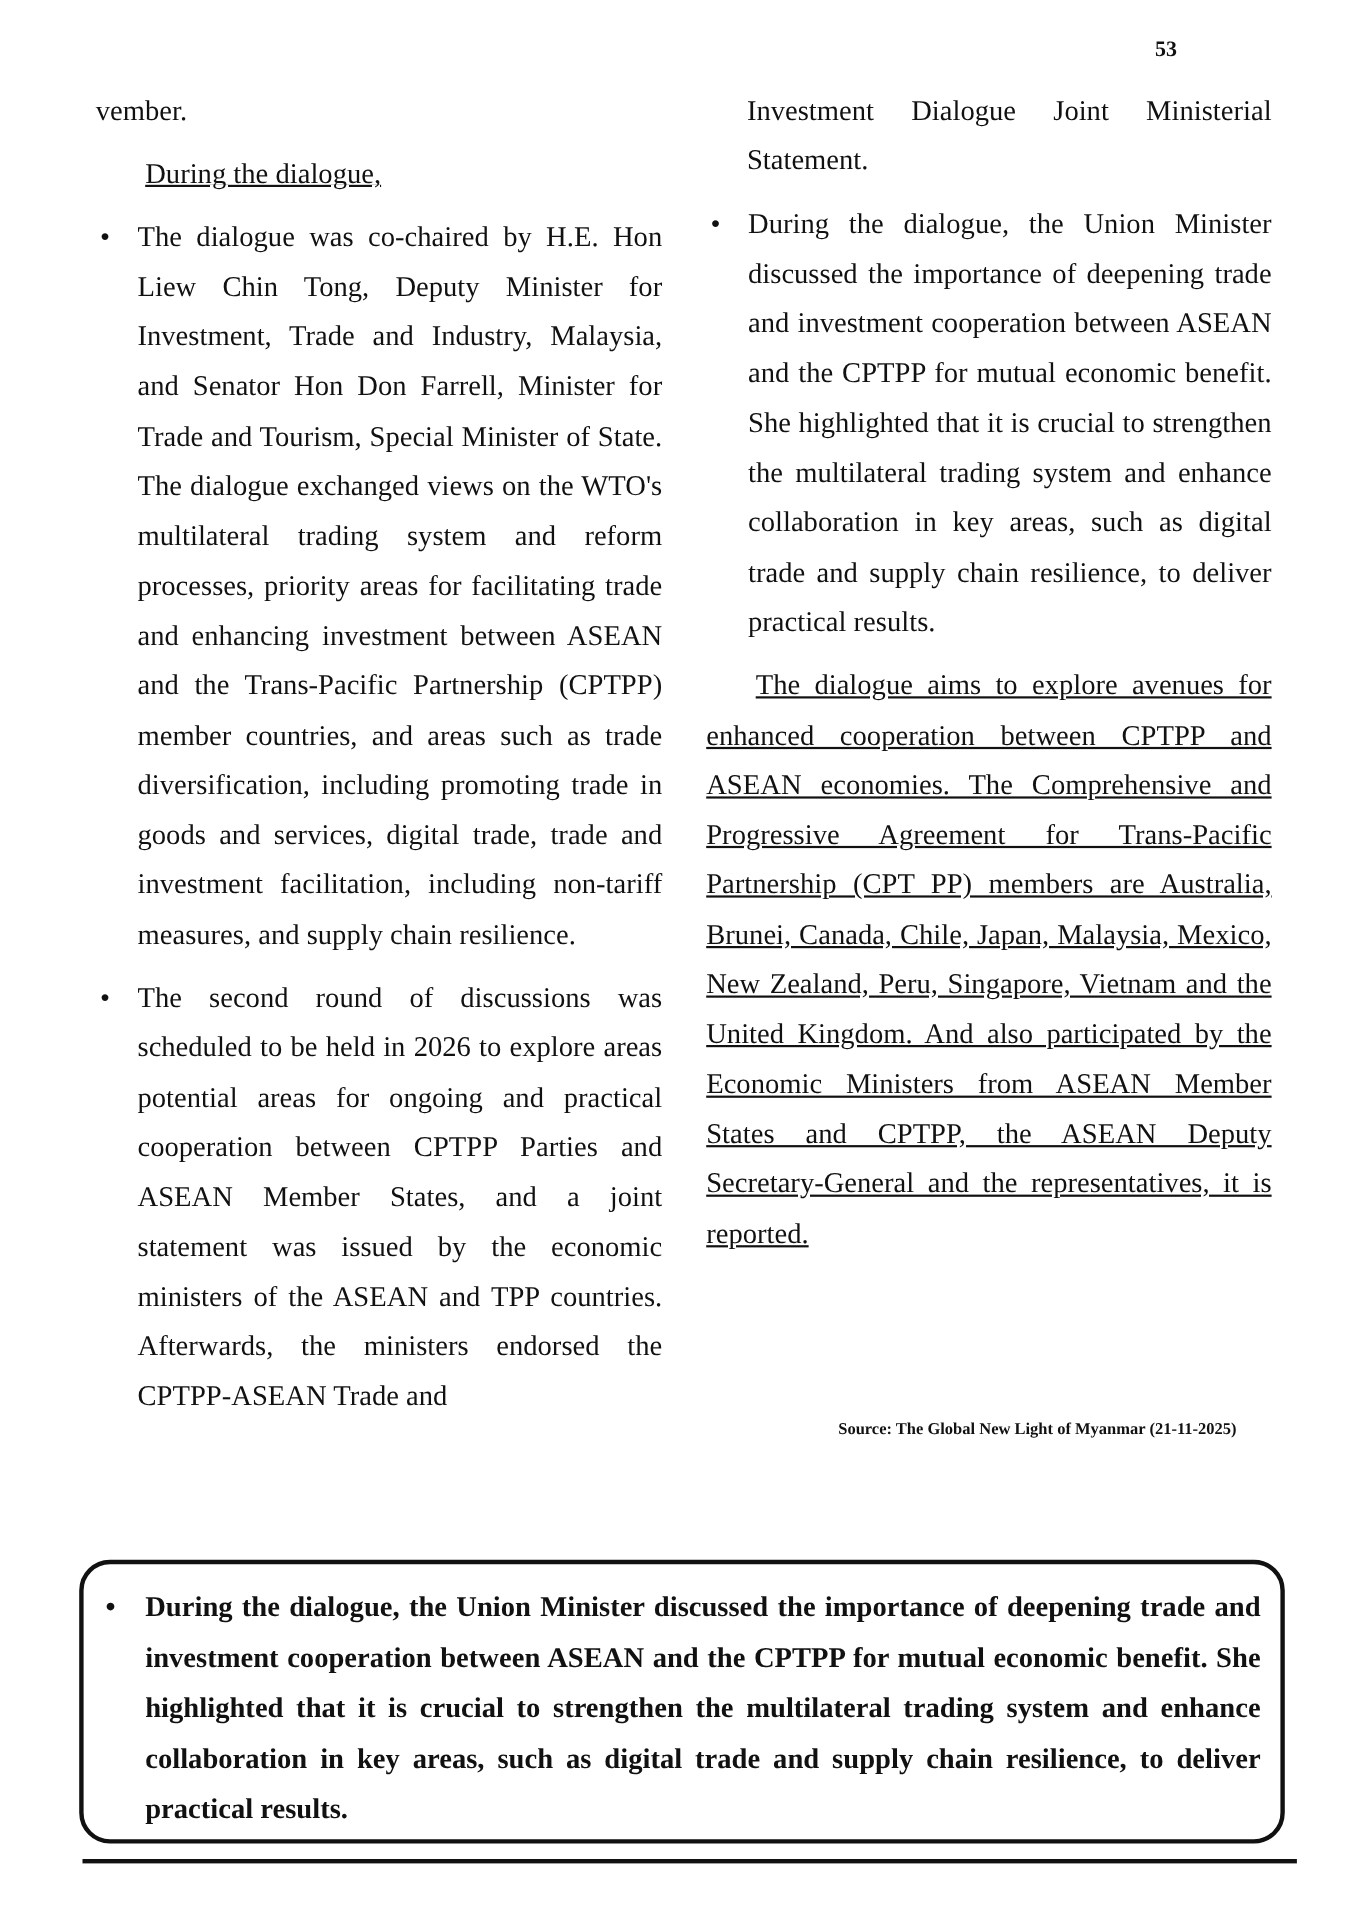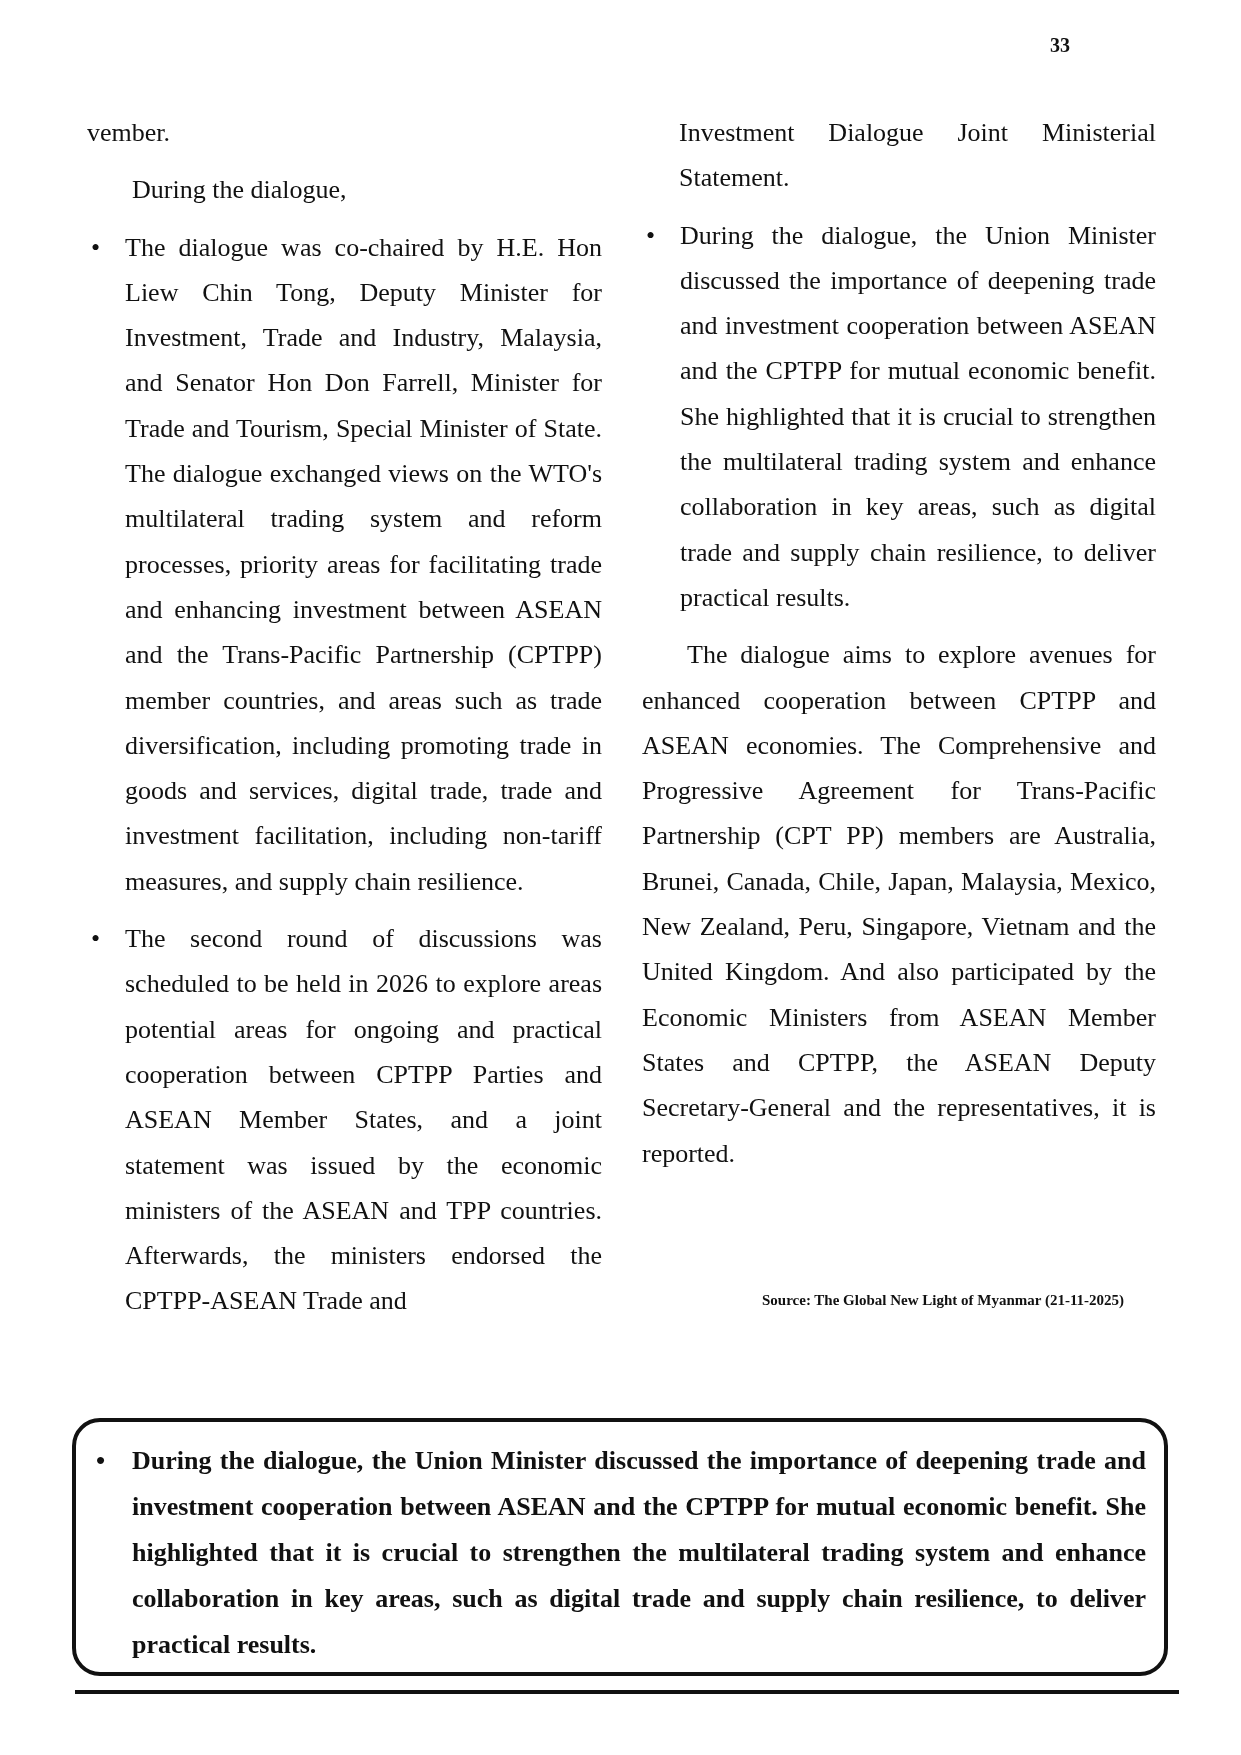--- a/index.html
+++ b/index.html
@@ -1,41 +1,41 @@
 <!DOCTYPE html>
 <html><head>
 <meta charset="utf-8">
 <style>
   html, body { margin: 0; padding: 0; background: #ffffff; }
   body { width: 1241px; height: 1755px; position: relative; overflow: hidden;
          font-family: "Liberation Serif", "DejaVu Serif", serif; color: #111111; }
   .page-num { position: absolute; left: 1030px; top: 34px; width: 40px; text-align: right;
               font-weight: bold; font-size: 20px; }
-  .col { position: absolute; top: 78px; font-size: 26px; line-height: 45.3px; text-align: justify; margin-top: 32px; }
+  .col { position: absolute; top: 78px; font-size: 26px; line-height: 45.3px; text-align: justify; }
   .col.left { left: 87px; width: 515px; }
   .col.right { left: 642px; width: 514px; }
   .p { margin: 0 0 12px 0; }
-  .p.indent { text-indent: 45px; }
+  .p.indent { text-indent: 45px; text-decoration: underline; }
   .p.flush-in { padding-left: 37px; }
   .bullet-item { position: relative; padding-left: 38px; margin: 0 0 12px 0; }
   .bullet-item .dot { position: absolute; left: 4px; top: 0; }
   .right .bullet-item { padding-left: 38px; }
   .source { position: absolute; left: 762px; top: 1292px; font-size: 15px; font-weight: bold; white-space: nowrap; }
   .callout { position: absolute; left: 72px; top: 1418px; width: 1096px; height: 258px;
              border: 4px solid #111111; border-radius: 28px; box-sizing: border-box; }
   .callout .inner { position: absolute; left: 20px; top: 16px; right: 18px;
                     font-weight: bold; font-size: 26px; line-height: 46px; text-align: justify; }
   .callout .dot { position: absolute; left: 0; top: 0; }
   .callout .txt { display: block; padding-left: 36px; }
   .rule { position: absolute; left: 75px; top: 1690px; width: 1104px; height: 4px; background: #111111; }
 </style>
 </head>
 <body>
 
-<div class="page-num">33</div>
+<div class="page-num">53</div>
 
 <div class="col left">
   <p class="p">vember.</p>
   <p class="p indent">During the dialogue,</p>
   <div class="bullet-item">
     <span class="dot">•</span>
     <span>The dialogue was co-chaired by H.E. Hon Liew Chin Tong, Deputy Minister for Investment, Trade and Industry, Malaysia, and Senator Hon Don Farrell, Minister for Trade and Tourism, Special Minister of State. The dialogue exchanged views on the WTO's multilateral trading system and reform processes, priority areas for facilitating trade and enhancing investment between ASEAN and the Trans-Pacific Partnership (CPTPP) member countries, and areas such as trade diversification, including promoting trade in goods and services, digital trade, trade and investment facilitation, including non-tariff measures, and supply chain resilience.</span>
   </div>
   <div class="bullet-item">
     <span class="dot">•</span>

